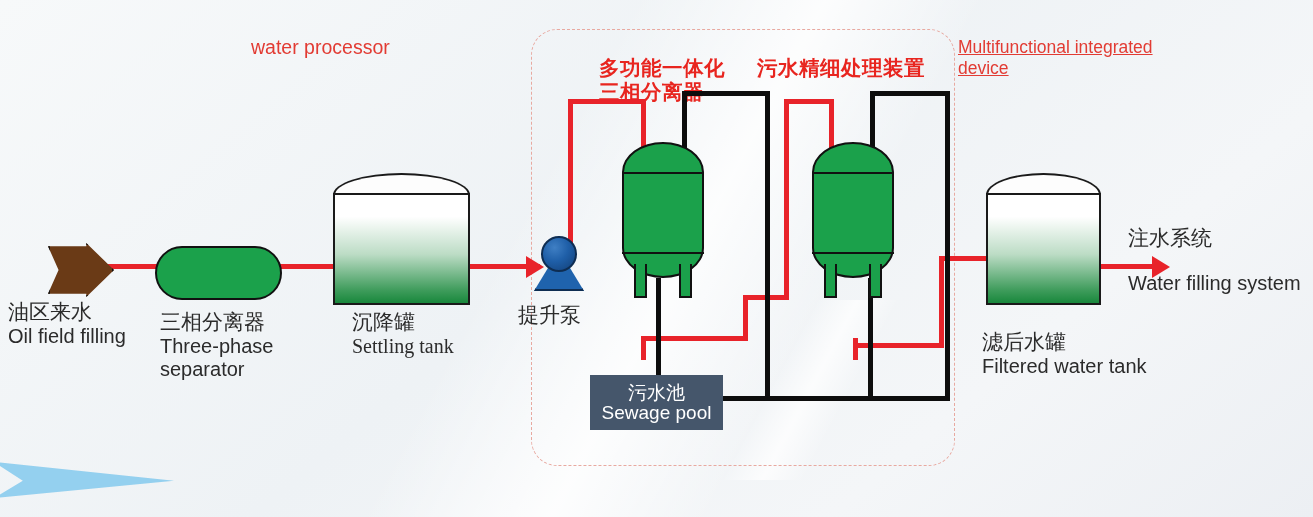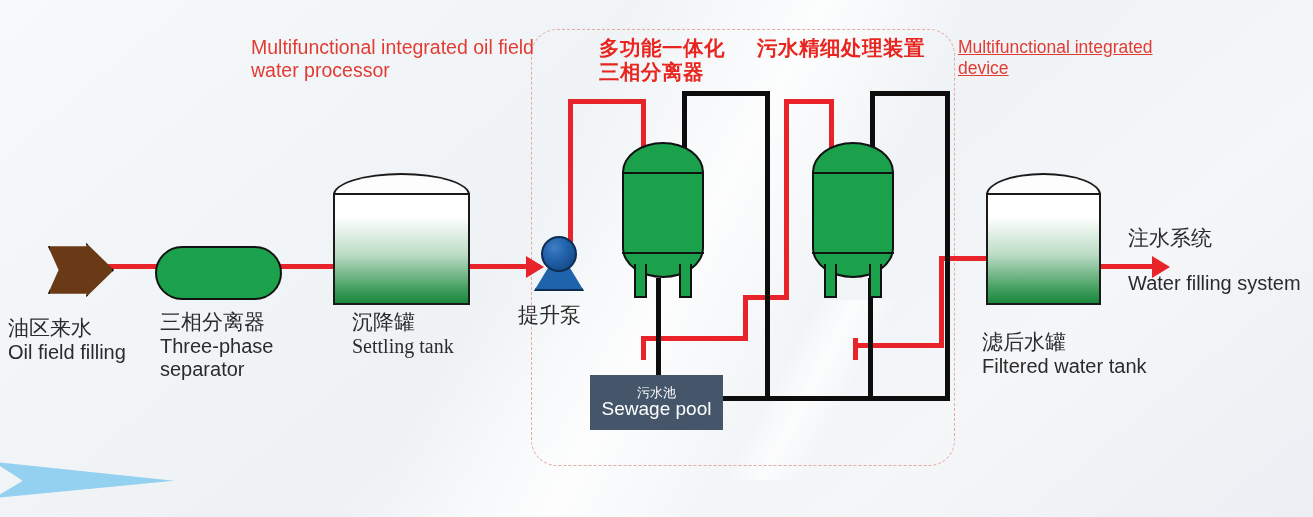--- a/index.html
+++ b/index.html
@@ -178,54 +178,53 @@
     height: 55px;
     background: #45566b;
     color: #ffffff;
     display: flex;
     flex-direction: column;
     align-items: center;
     justify-content: center;
     line-height: 1.04;
     box-sizing: border-box;
   }
-  .sewage-pool .cn { font-size: 13px; }
+  .sewage-pool .cn { font-size: 19px; }
   .sewage-pool .en { font-size: 19px; }
 
   
   .label {
     position: absolute;
     color: #2b2b2b;
     line-height: 1.17;
   }
   .label .cn { font-size: 21px; display: block; }
   .label .en { font-size: 20px; display: block; }
 
   .red-label {
     position: absolute;
     color: #e23b33;
     line-height: 1.18;
   }
   .red-label .ln { display: block; }
   .red-label.en-title { font-size: 19.5px; }
-  .red-label.cn-title { font-size: 20.5px; color: #e8251f; font-weight: 600; letter-spacing: 0.5px; }
+  .red-label.cn-title { font-size: 20.5px; color: #e8251f; font-weight: 600; letter-spacing: 0.5px; margin-top: 20px; }
   .red-label.en-right { font-size: 17.5px; }
 </style>
 </head>
 <body>
 
 <div id="stage">
 
   <div class="bg-wedge"></div>
   <div class="bg-sheen"></div>
 
   <div class="dotted-box"></div>
 
   <div class="red-label en-title" style="left:251px; top:36px; width:300px;">
-    <span class="ln">Multifunctional integrated oil field</span>
     <span class="ln">water processor</span>
   </div>
 
   <div class="red-label cn-title" style="left:599px; top:36px; width:150px;">
     <span class="ln">多功能一体化</span>
     <span class="ln">三相分离器</span>
   </div>
 
   <div class="red-label cn-title" style="left:757px; top:36px; width:200px;">
     <span class="ln">污水精细处理装置</span>
@@ -313,21 +312,21 @@
   <div class="sewage-pool">
     <span class="cn">污水池</span>
     <span class="en">Sewage pool</span>
   </div>
 
   <div class="tank" style="left:986px; top:173px; width:115px; height:130px;">
     <div class="dome"></div>
     <div class="body" style="height:112px;"></div>
   </div>
 
-  <div class="label" style="left:8px; top:316px; width:170px;">
+  <div class="label" style="left:8px; top:300px; width:170px;">
     <span class="cn">油区来水</span>
     <span class="en">Oil field filling</span>
   </div>
 
   <div class="label" style="left:160px; top:310px; width:180px;">
     <span class="cn">三相分离器</span>
     <span class="en">Three-phase</span>
     <span class="en">separator</span>
   </div>
 

